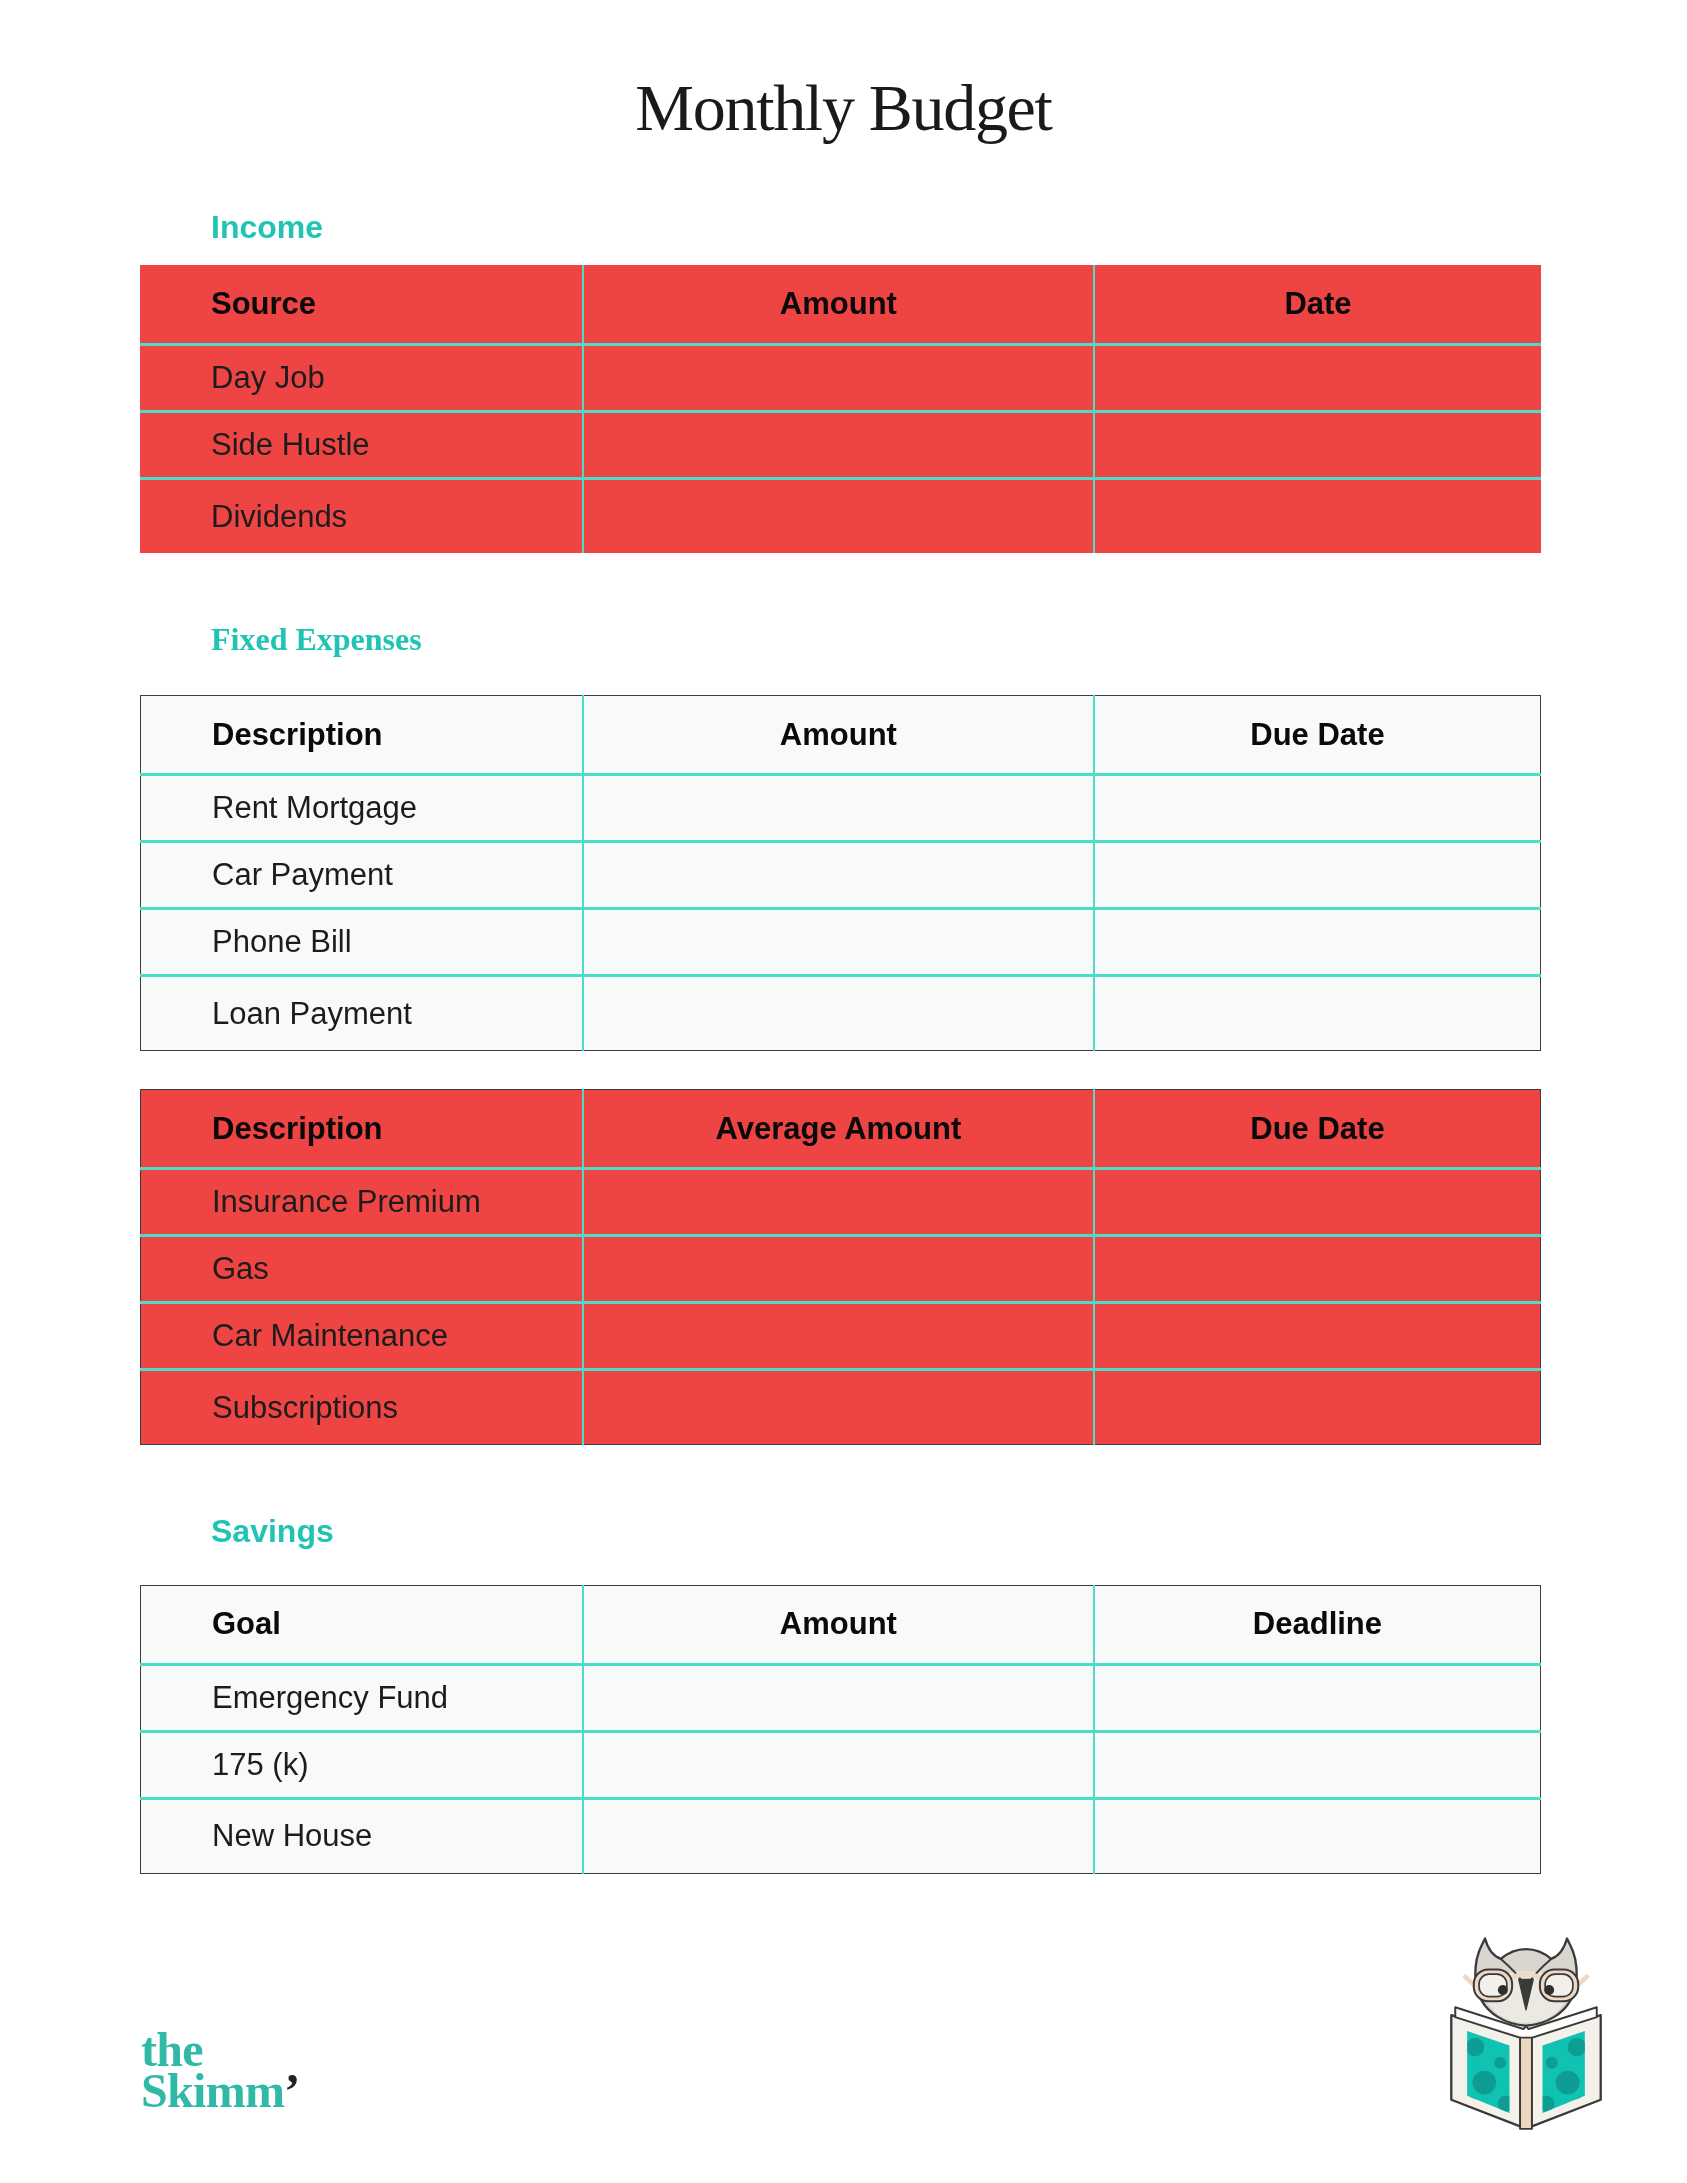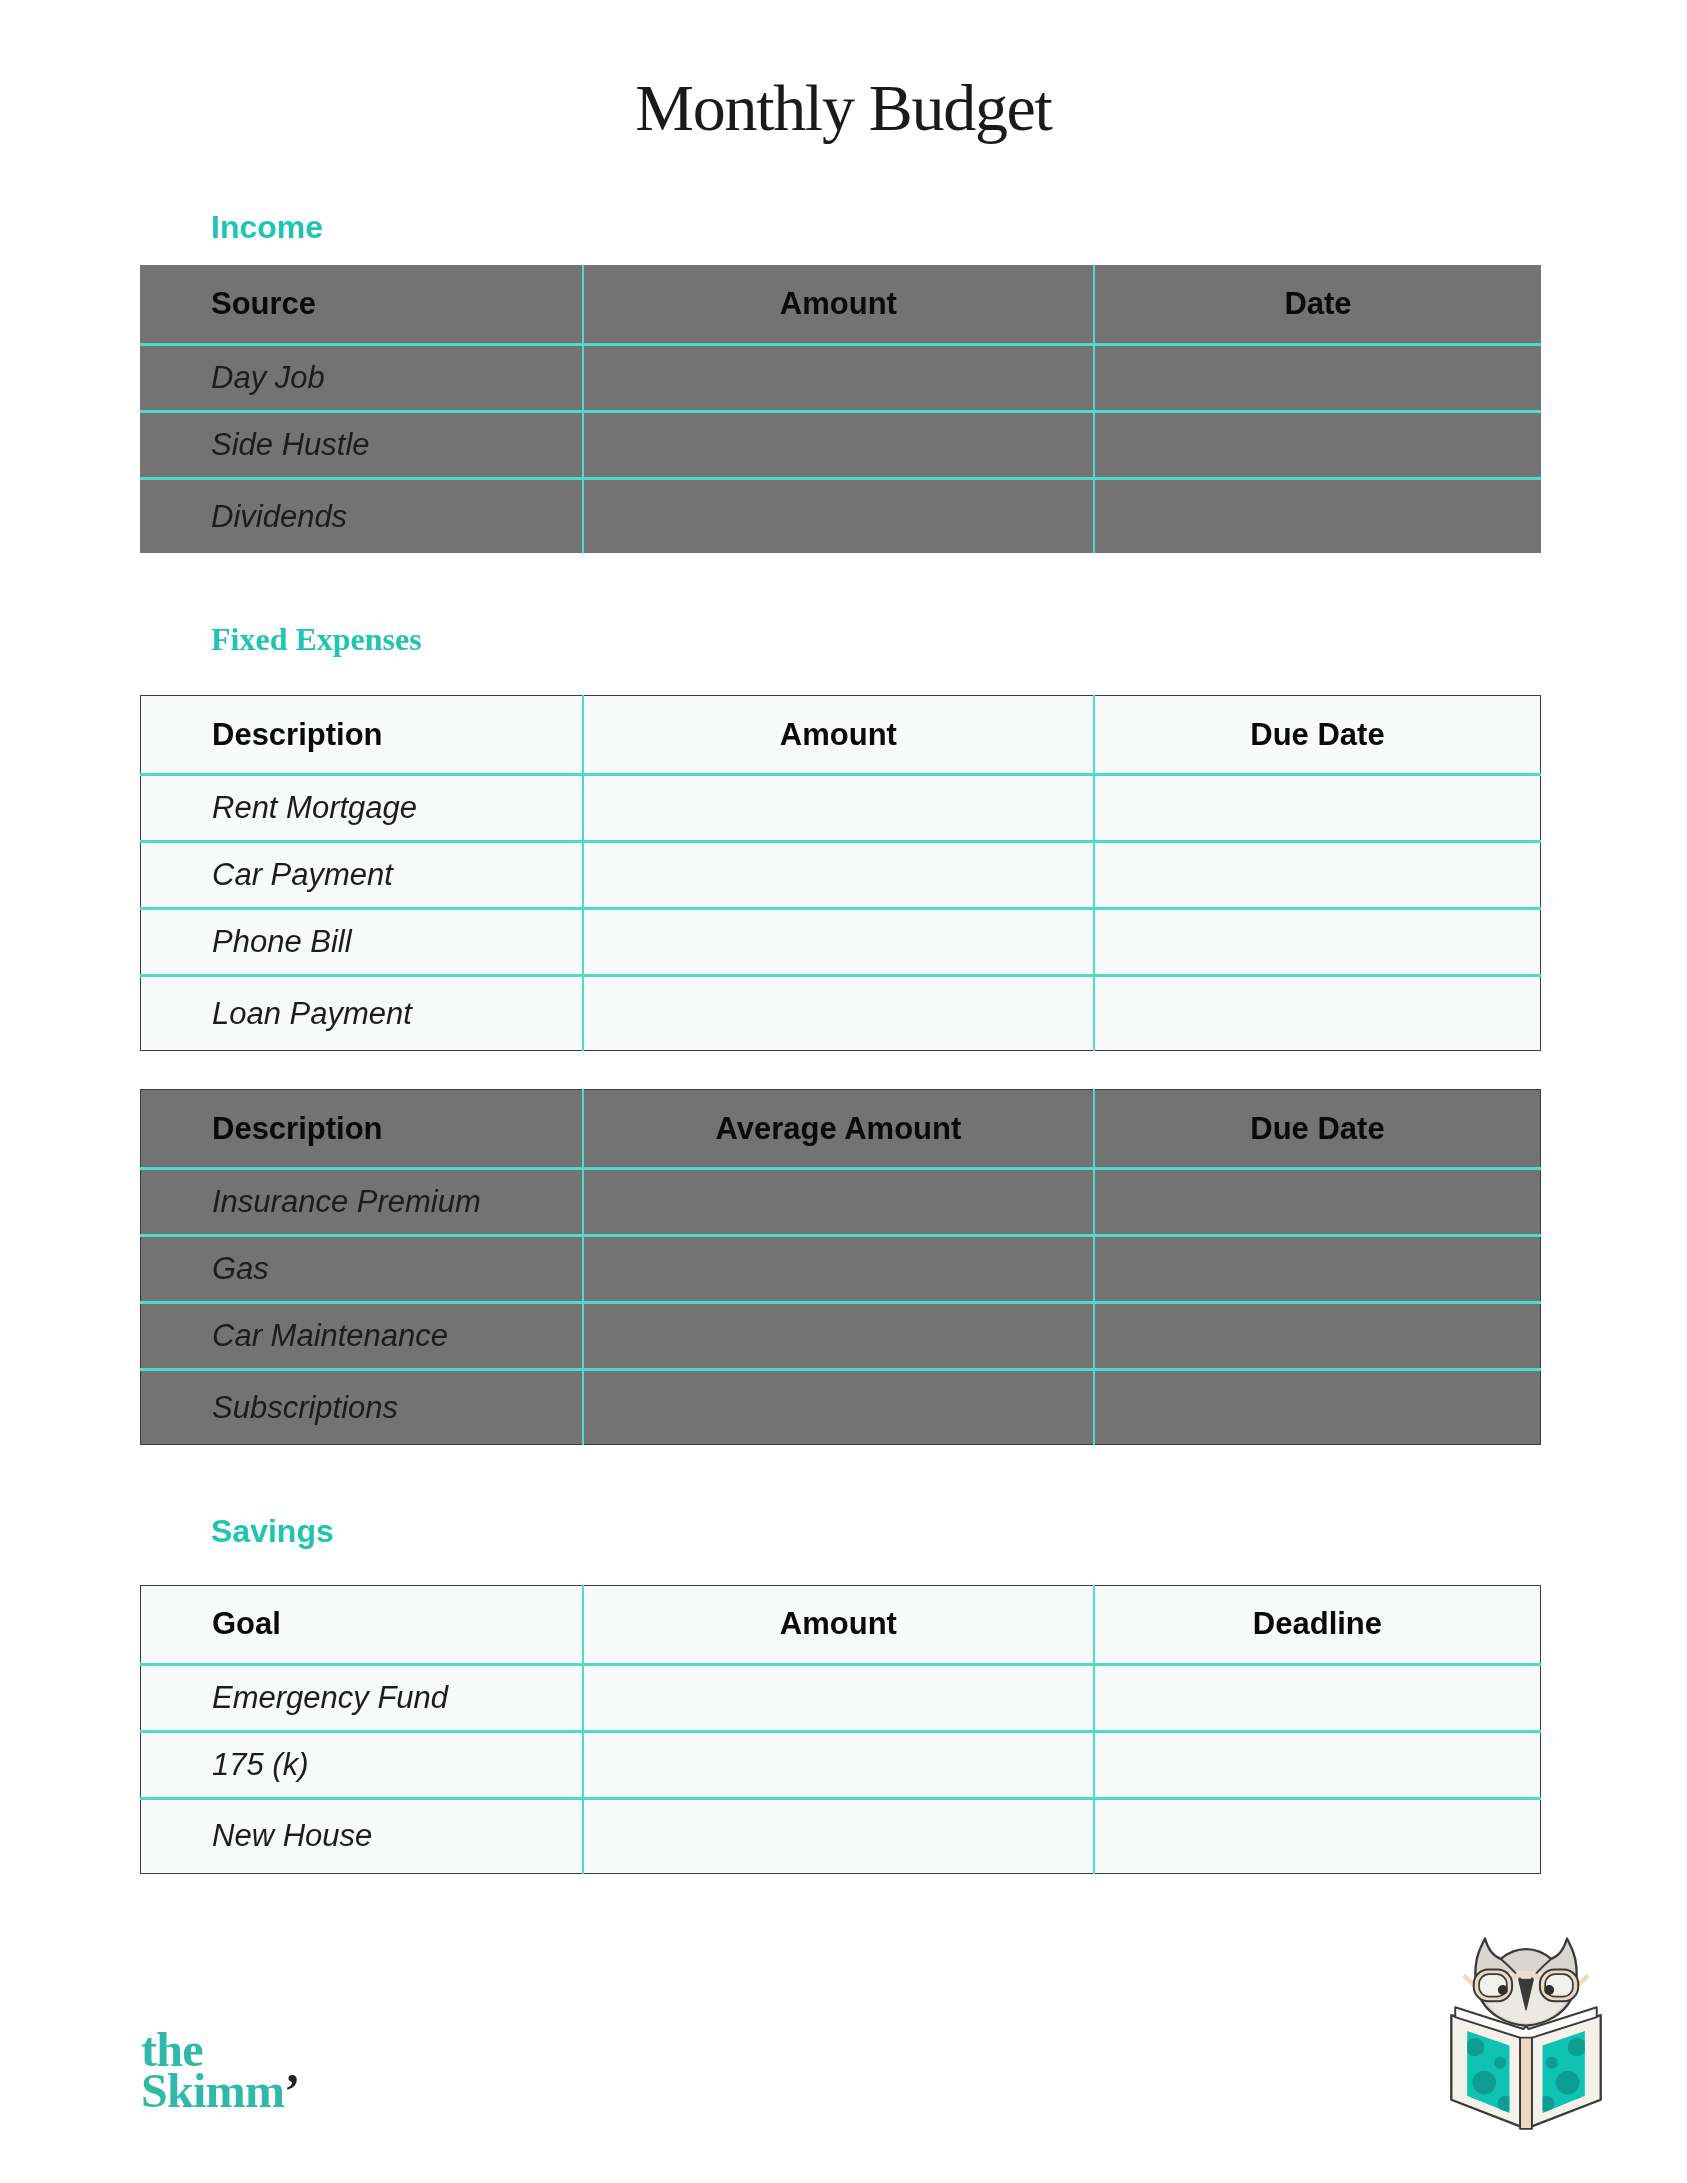--- a/index.html
+++ b/index.html
@@ -42,26 +42,26 @@
 
   table.budget-table {
     border-collapse:collapse;
     table-layout:fixed;
     width:1401px;
     margin-top:38px;
   }
   #sec-income  table.budget-table { margin-top:21px; }
   #sec-savings table.budget-table { margin-top:36px; }
 
-  table.filled  { background:#737373; }
+  table.filled  { background:#ef4444; }
   table.whitebg { background:#f8faf9; }
   table.outlined { border:1.3px solid #3d3d3d; }
 
   .budget-table thead tr { height:79px; }
-  .budget-table tbody tr { height:67px; border-top:3.3px solid #4ddcc9;font-style:italic; }
+  .budget-table tbody tr { height:67px; border-top:3.3px solid #4ddcc9; }
   .budget-table tbody tr:last-child { height:75px;margin-left:44px; }
 
   .budget-table th, .budget-table td {
     padding:0;
     text-align:center;
     vertical-align:middle;
     overflow:hidden;
     white-space:nowrap;
   }
   .budget-table th + th, .budget-table td + td { border-left:2.6px solid #4ddcc9; }

